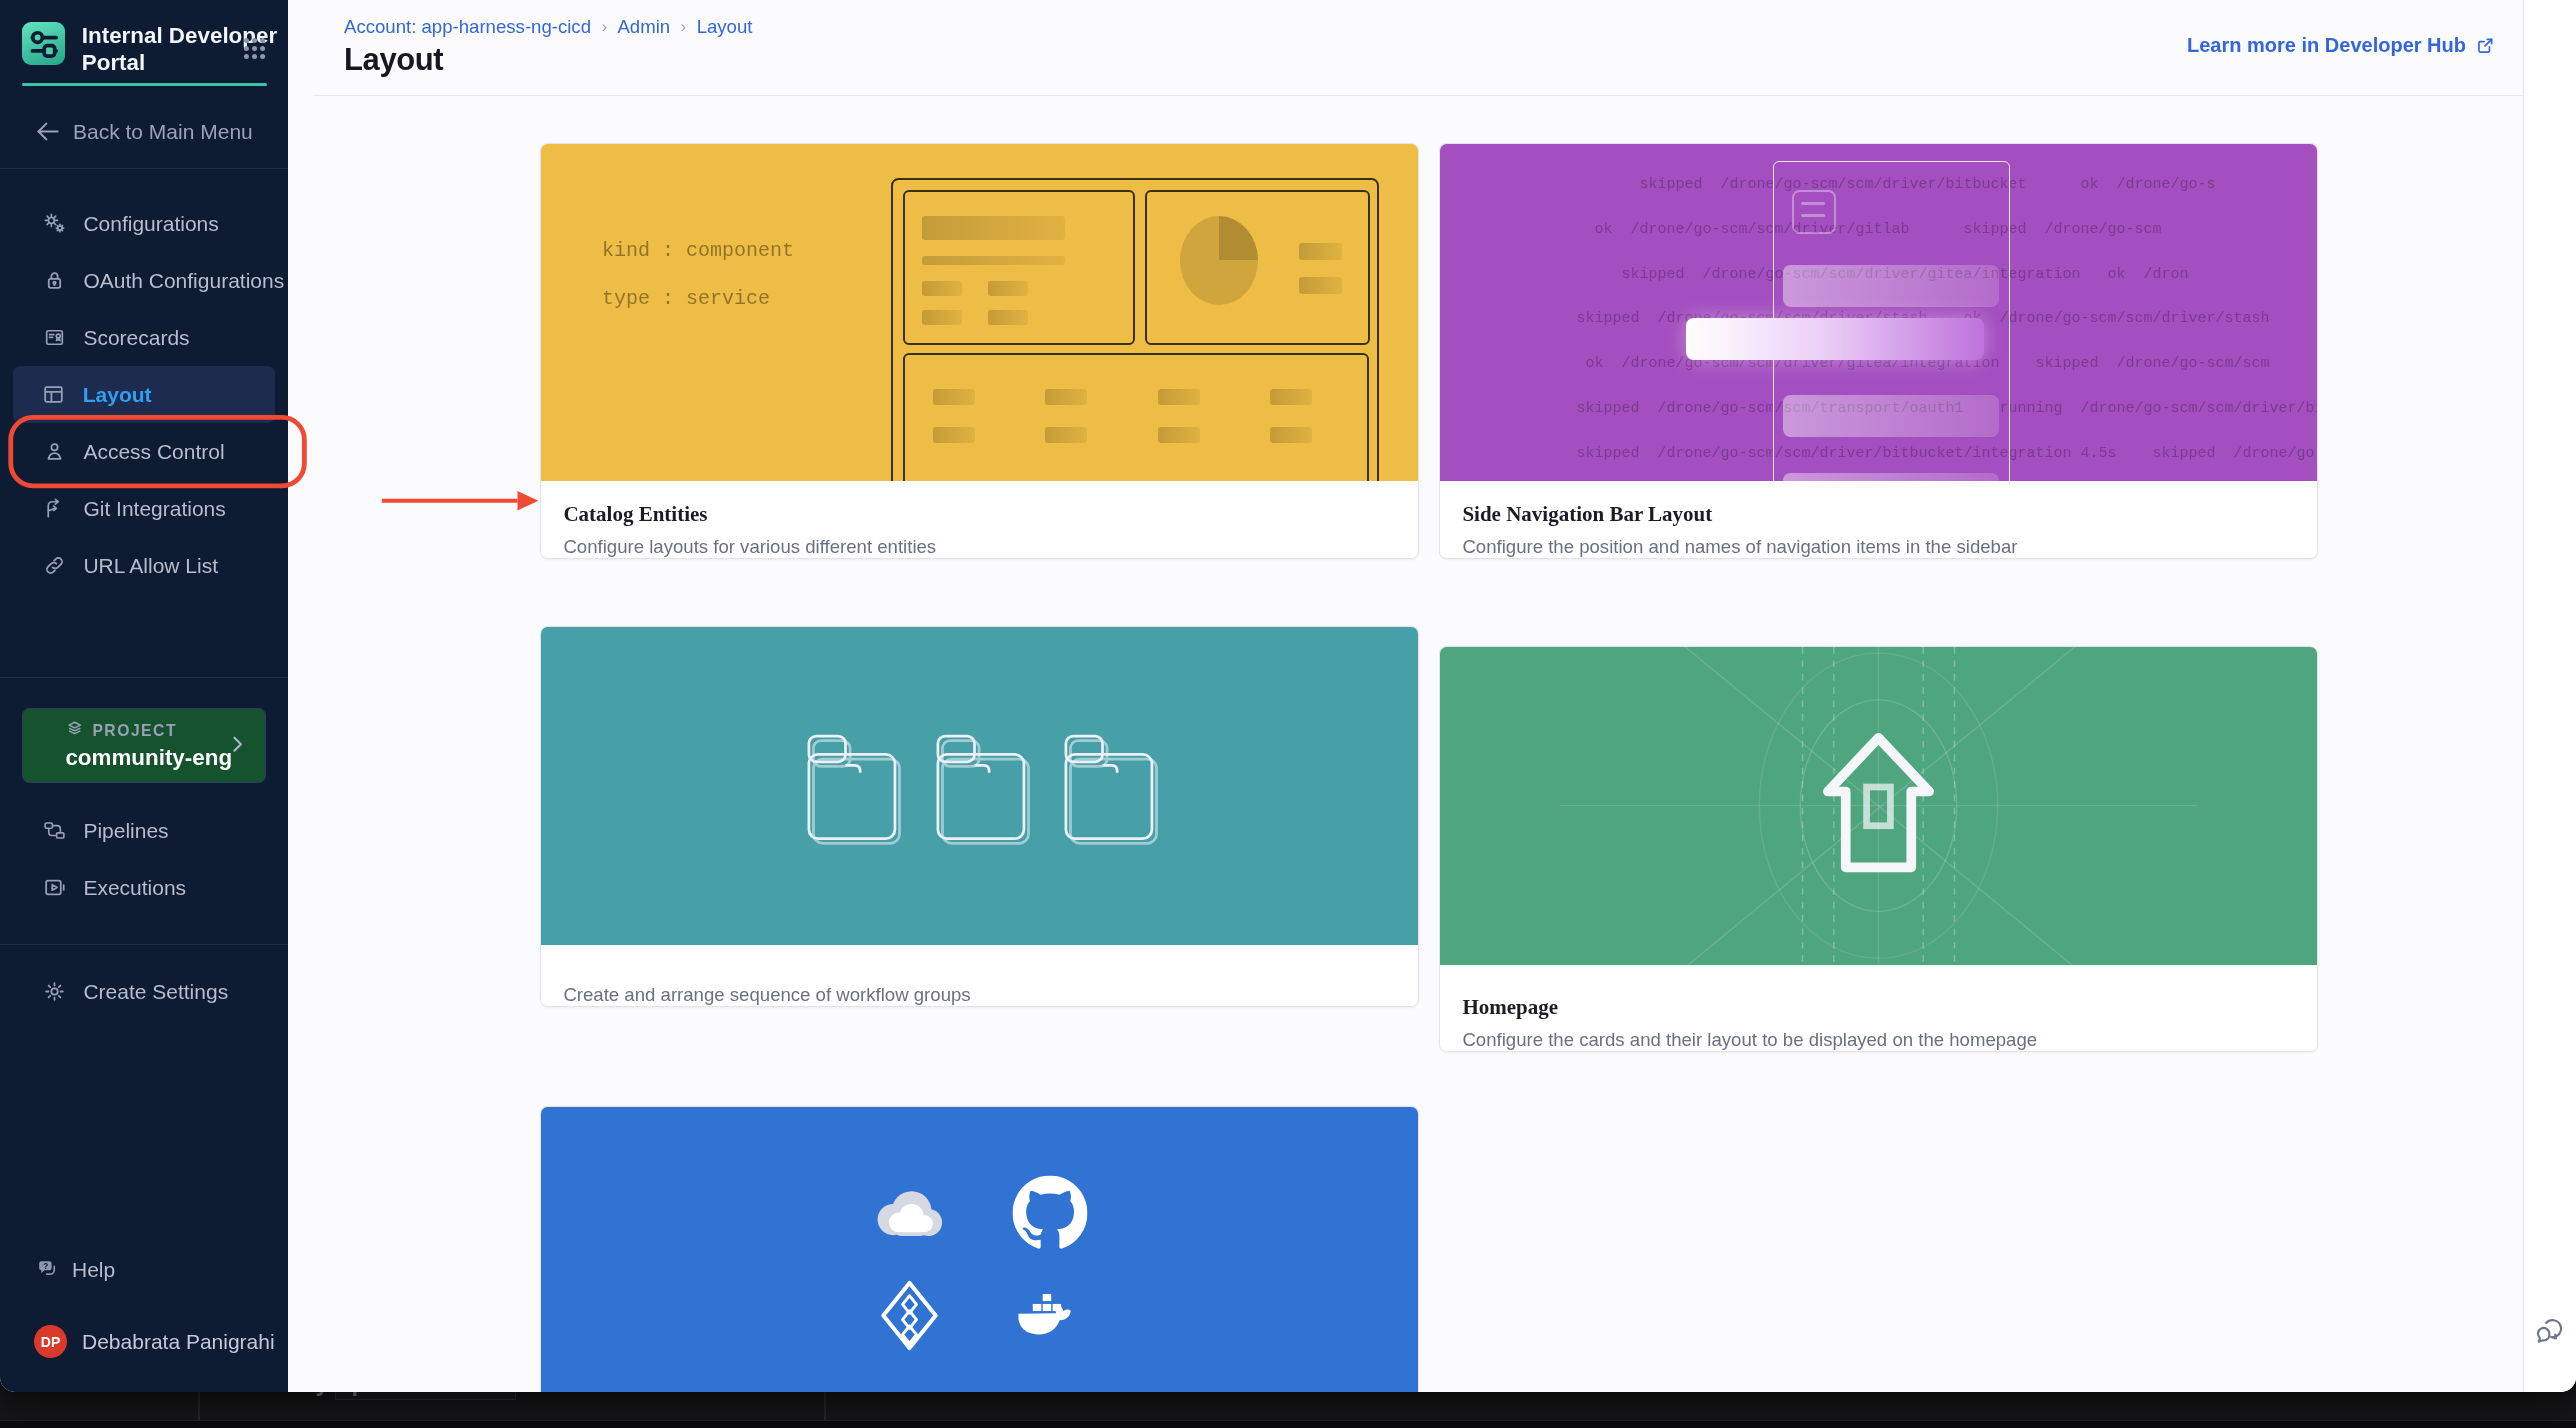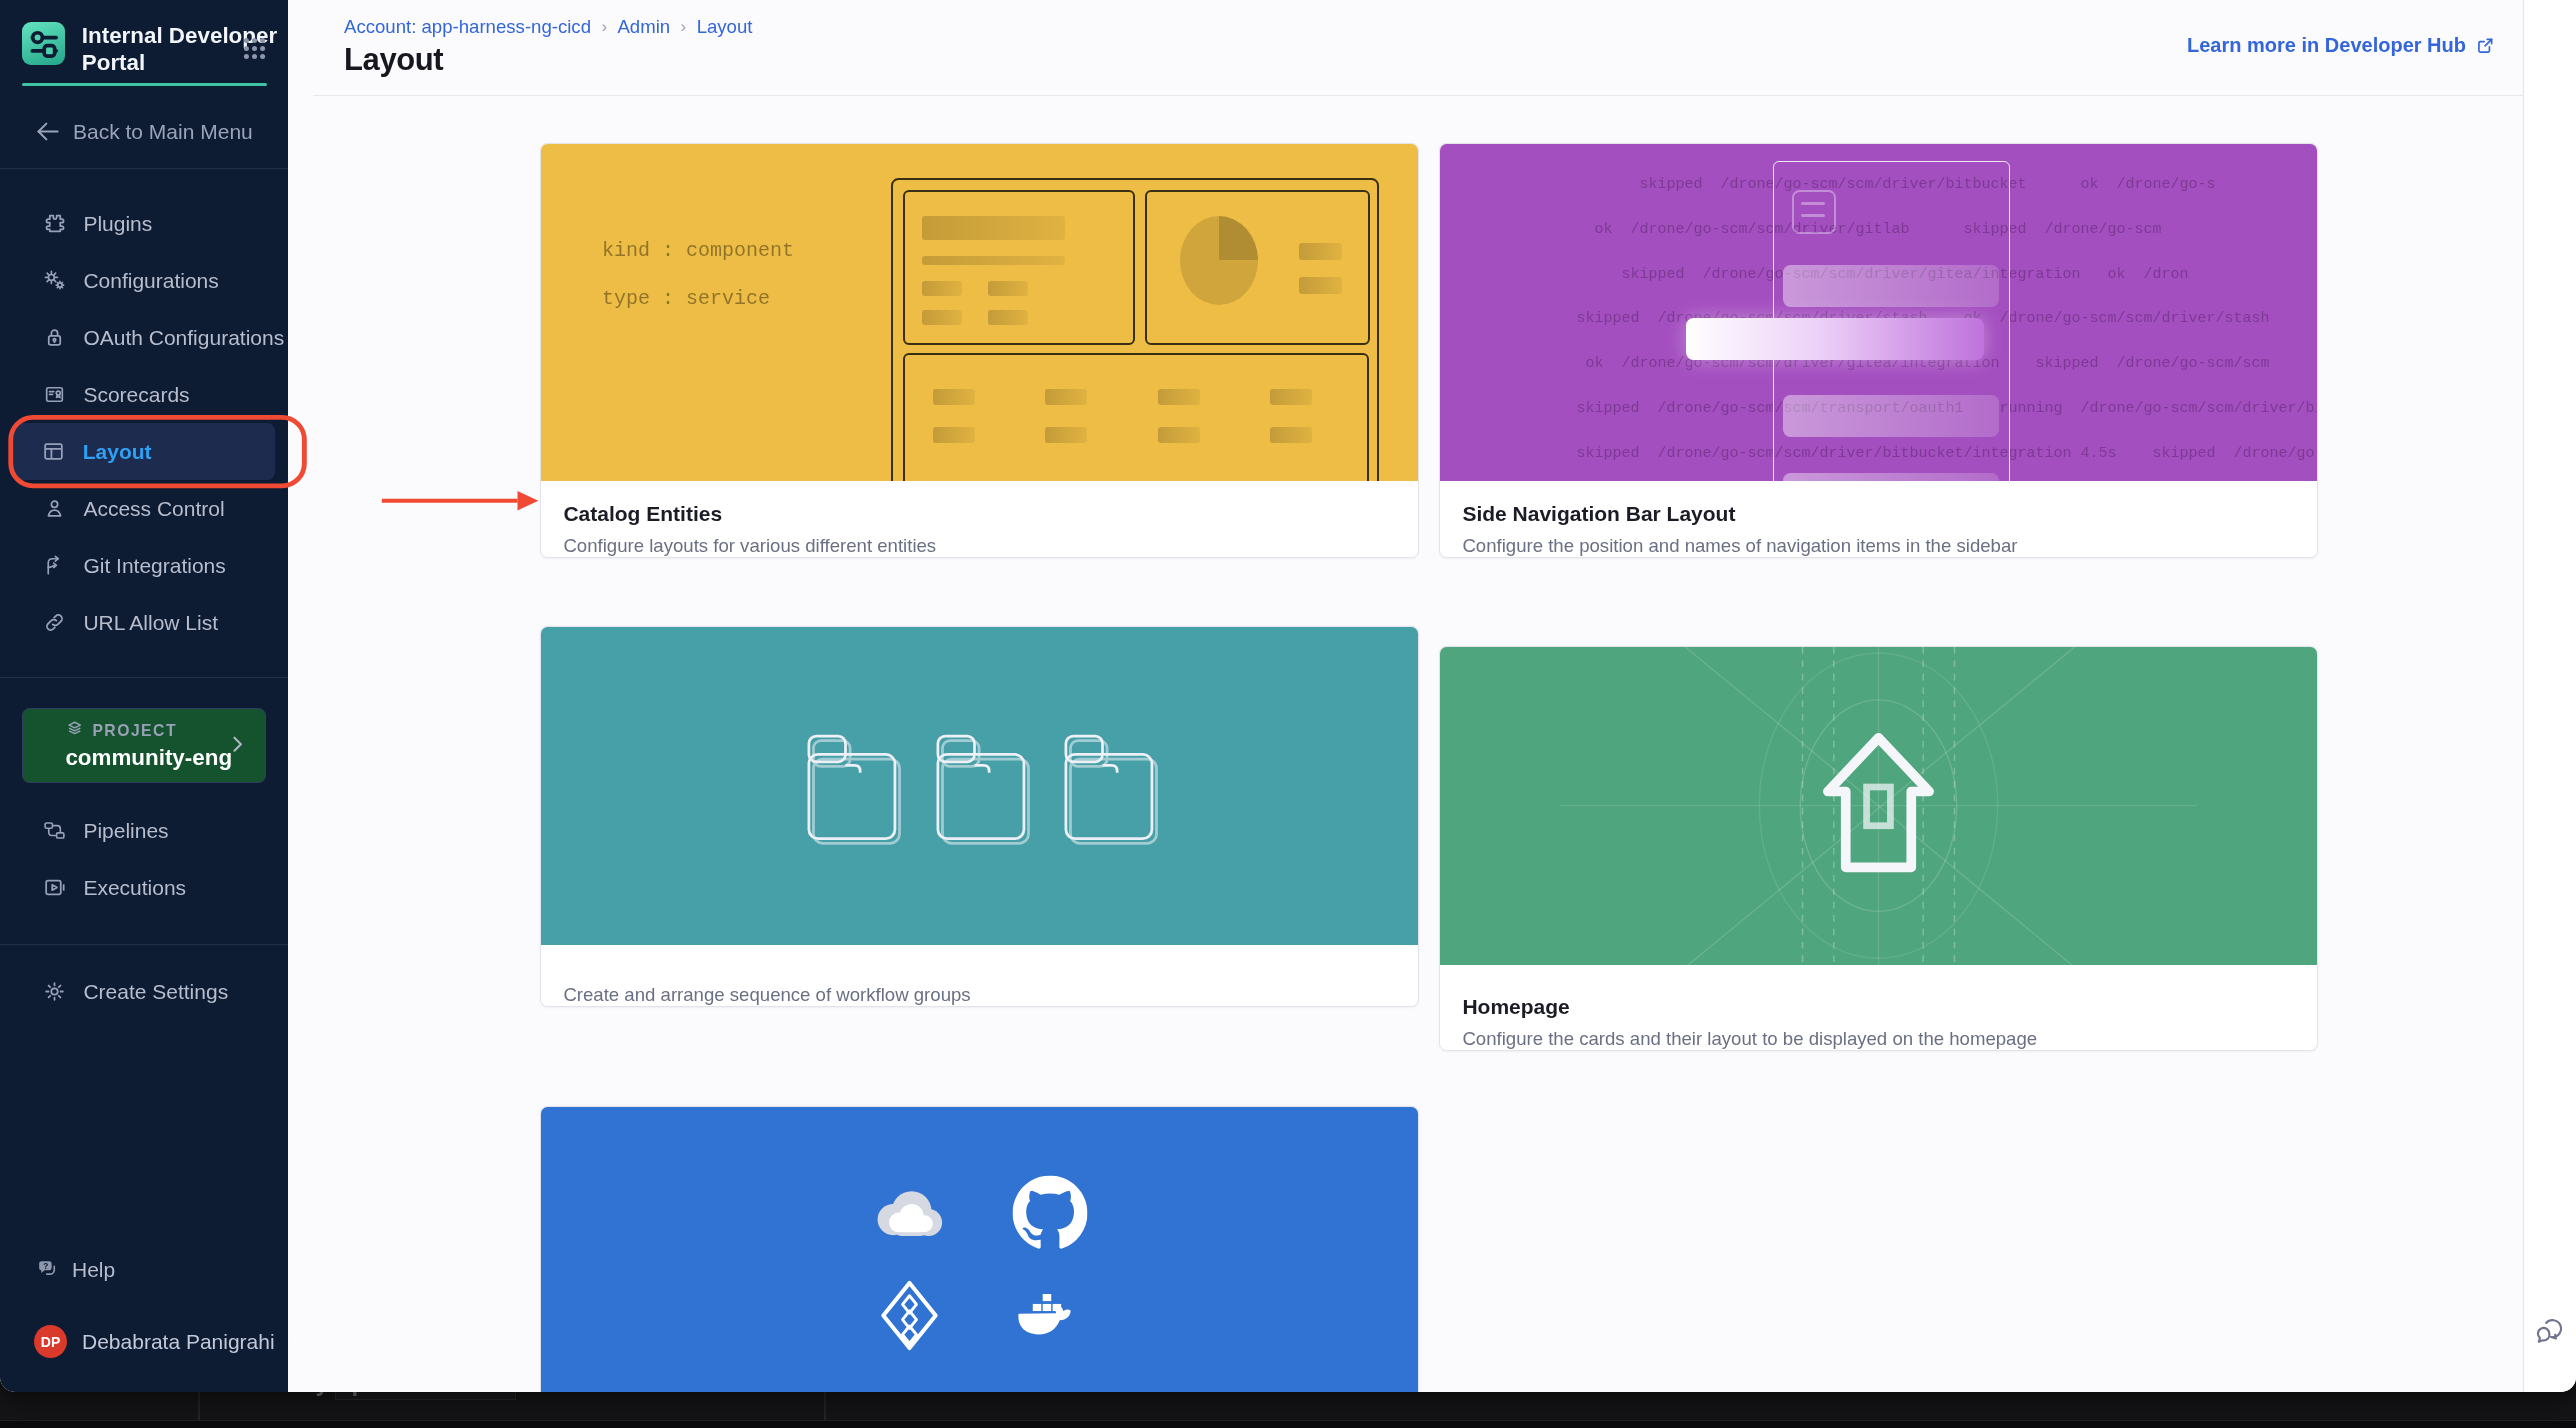--- a/index.html
+++ b/index.html
@@ -61,21 +61,21 @@
   .crumbs a{color:#3365db;text-decoration:none;cursor:pointer;}
   .page-title{position:absolute;left:31px;top:42px;font-size:31px;font-weight:700;color:#17171f;letter-spacing:-0.4px;}
   .learn{position:absolute;right:28px;top:34px;display:flex;align-items:center;font-size:20px;font-weight:700;color:#3365db;cursor:pointer;}
   .learn svg{width:21px;height:21px;margin-left:9px;}
 
   
   .card{position:absolute;width:877px;background:#fff;border:0.7px solid #e3e4eb;border-radius:7.5px;
     overflow:hidden;box-shadow:0 0.7px 2.2px rgba(20,20,40,.05);cursor:pointer;}
   .card-img{position:relative;width:100%;overflow:hidden;}
   .card-cap{padding:21px 22.4px 0 22.4px;}
-  .card-cap .t{font-size:21px;font-weight:700;color:#1b1c26;}
+  .card-cap .t{font-size:21px;font-weight:700;color:#1b1c26;font-family:Liberation Serif, serif;}
   .card-cap .s{font-size:18.6px;color:#6b6f83;margin-top:9px;}
   .c-catalog{left:227px;top:143px;}   .c-catalog .card-img{height:337px;background:#eebd45;}
   .c-sidenav{left:1126px;top:143px;}  .c-sidenav .card-img{height:337px;background:#a44fc0;}
   .c-workflows{left:227px;top:626px;} .c-workflows .card-img{height:318px;background:#47a0a8;}
   .c-homepage{left:1126px;top:626px;margin-top:20px;} .c-homepage .card-img{height:318px;background:#4fa57d;}
   .c-integrations{left:227px;top:1106px;height:388px;} .c-integrations .card-img{height:100%;background:#3173d3;}
 
   
   .code-line{position:absolute;left:61px;font-family:"Liberation Mono","DejaVu Sans Mono",monospace;
     font-size:20px;color:rgba(45,38,10,.48);}
@@ -159,26 +159,20 @@
       <div class="back-row">
         <svg viewBox="0 0 24 24" fill="none" stroke="#9aa3b8" stroke-width="1.8" stroke-linecap="round" stroke-linejoin="round">
           <path d="M11 5l-7 7 7 7"></path>
             <path d="M4 12h17"></path>
         </svg>
         <span>Back to Main Menu</span>
       </div>
       <div class="side-div" style="top:168px"></div>
 
       <div class="nav" style="top:195px">
-        <div class="nav-item">
-          <span class="ico"><svg viewBox="0 0 24 24" fill="none" stroke="currentColor" stroke-width="1.7" stroke-linejoin="round">
-                <path d="M7.5 4.5h3.4v1.6a1.6 1.6 0 0 0 3.2 0V4.5h3.4v3.4h1.6a1.6 1.6 0 0 1 0 3.2h-1.6v3.4h1.6a1.6 1.6 0 0 1 0 3.2h-1.6v1.8H7.5v-1.8H5.9a1.6 1.6 0 0 1 0-3.2h1.6v-3.4H5.9a1.6 1.6 0 0 1 0-3.2h1.6z"></path>
-              </svg></span>
-          <span class="label">Plugins</span>
-        </div>
         <div class="nav-item">
           <span class="ico"><svg viewBox="0 0 24 24" fill="none" stroke="currentColor" stroke-width="1.6" stroke-linecap="round">
                 <circle cx="9" cy="9" r="2.8"></circle>
                 <path d="M9 3.2v2M9 12.8v2M3.2 9h2M12.8 9h2M4.9 4.9l1.4 1.4M11.7 11.7l1.4 1.4M13.1 4.9l-1.4 1.4M6.3 11.7l-1.4 1.4"></path>
                 <circle cx="17.2" cy="16.4" r="2"></circle>
                 <path d="M17.2 12.8v1.3M17.2 18.7v1.3M13.6 16.4h1.3M19.5 16.4h1.3M14.7 13.9l.9.9M18.8 18l.9.9M19.7 13.9l-.9.9M15.6 18l-.9.9"></path>
               </svg></span>
           <span class="label">Configurations</span>
         </div>
         <div class="nav-item">

